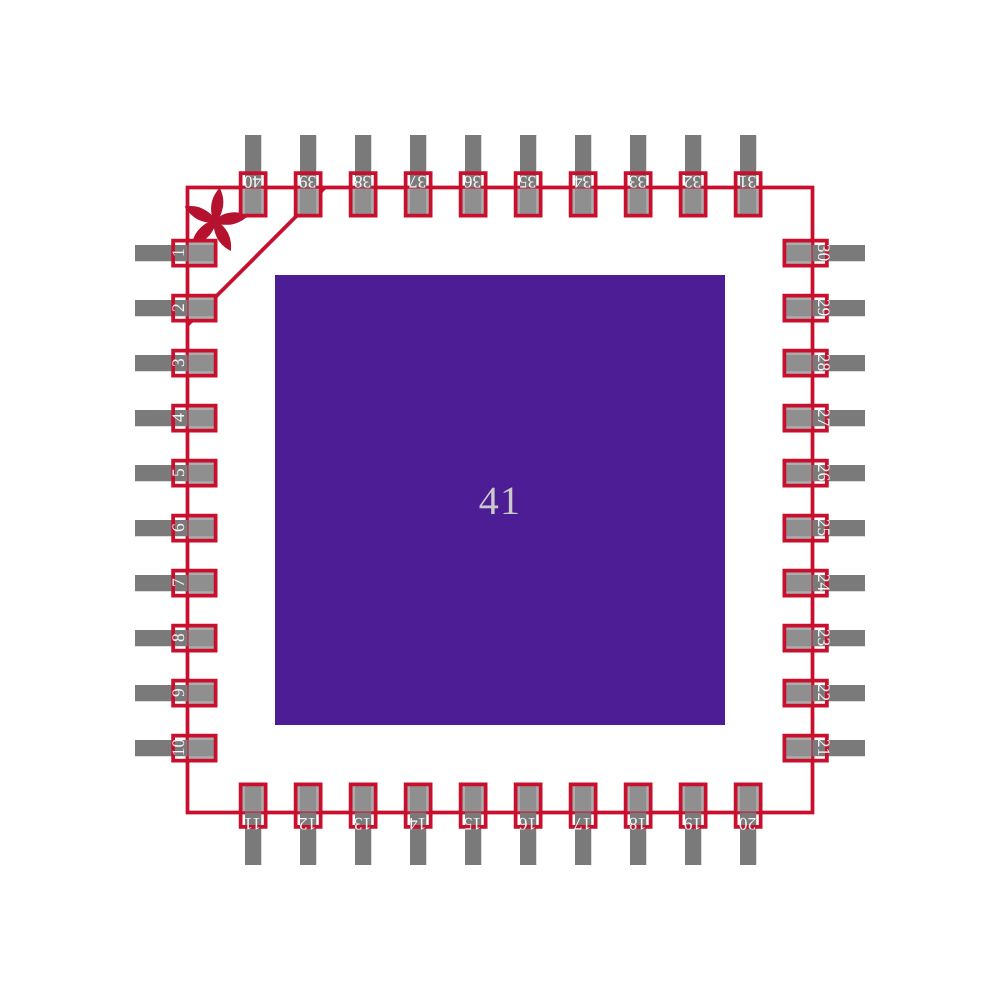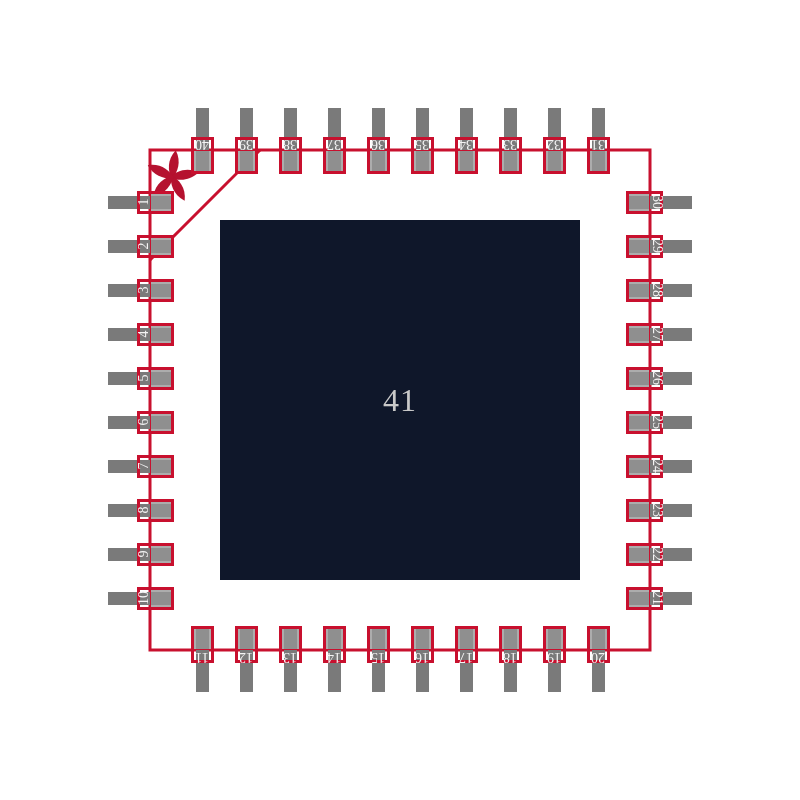--- a/index.html
+++ b/index.html
@@ -42,21 +42,21 @@
   <svg class="abs" id="pin1-marker" style="left:142px;top:147px;" width="60" height="60" viewBox="-30 -30 60 60" xmlns="http://www.w3.org/2000/svg">
     <g fill="#b5122f" transform="rotate(8)">
       <path d="M0,3 C5,-6 7.5,-16 0,-27 C-7.5,-16 -5,-6 0,3 Z"></path>
       <path d="M0,3 C5,-6 7.5,-16 0,-27 C-7.5,-16 -5,-6 0,3 Z" transform="rotate(72)"></path>
       <path d="M0,3 C5,-6 7.5,-16 0,-27 C-7.5,-16 -5,-6 0,3 Z" transform="rotate(144)"></path>
       <path d="M0,3 C5,-6 7.5,-16 0,-27 C-7.5,-16 -5,-6 0,3 Z" transform="rotate(216)"></path>
       <path d="M0,3 C5,-6 7.5,-16 0,-27 C-7.5,-16 -5,-6 0,3 Z" transform="rotate(288)"></path>
     </g>
   </svg>
 
-  <div class="abs" id="thermal-pad" style="background: #0f172a;">
+  <div class="abs" id="thermal-pad" style="background: #4c1d95;">
     <span id="thermal-label" style="color: rgb(201, 201, 201);">41</span>
   </div>
 
   <div id="pads">
       <div>
         <div class="abs pad-tail" style="left: 195.5px; top: 108px; width: 13px; height: 42px; background: rgb(122, 122, 122);"></div>
         <div class="abs pad-land" style="left: 192px; top: 151px; width: 20px; height: 22px; background: rgb(172, 172, 172);"></div>
         <div class="abs pad-overlap" style="left: 195.5px; top: 151px; width: 13px; height: 21px; background: rgb(143, 143, 143);"></div>
         <div class="abs pad-box" style="left: 190.5px; top: 137px; width: 23px; height: 37px; border-color: rgb(200, 16, 46);"></div>
         <div class="abs pad-num rot180" style="left: 189px; top: 136.5px; width: 26px; height: 14px; color: rgb(244, 244, 244);">40</div>

